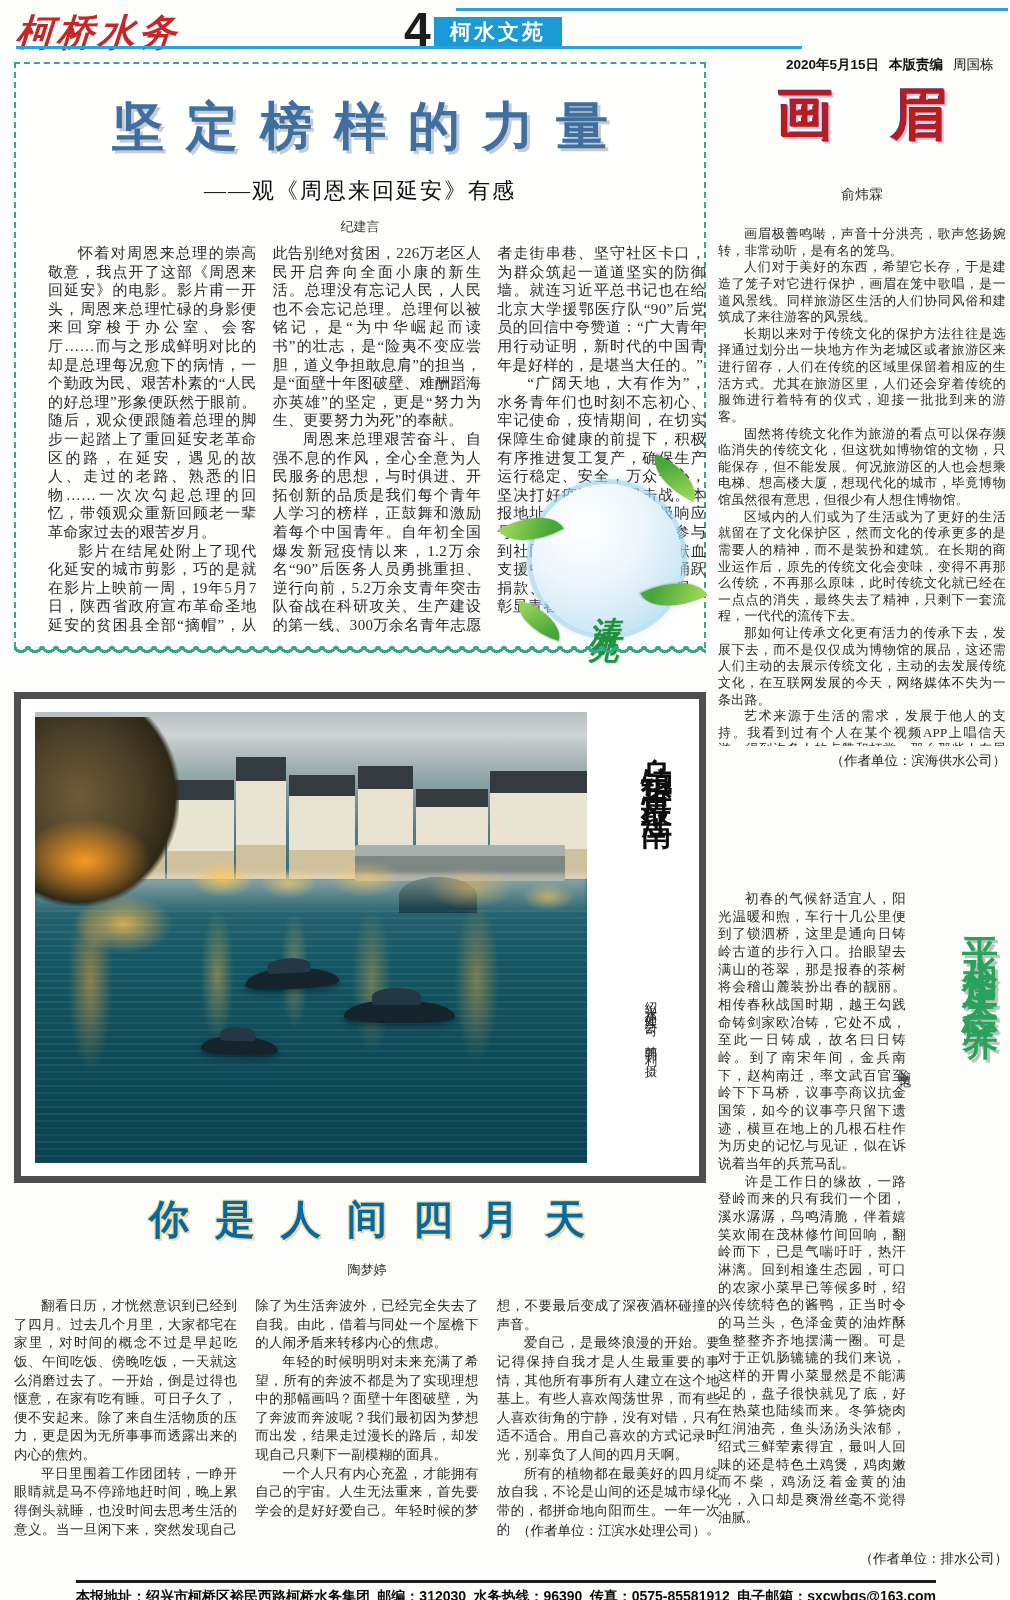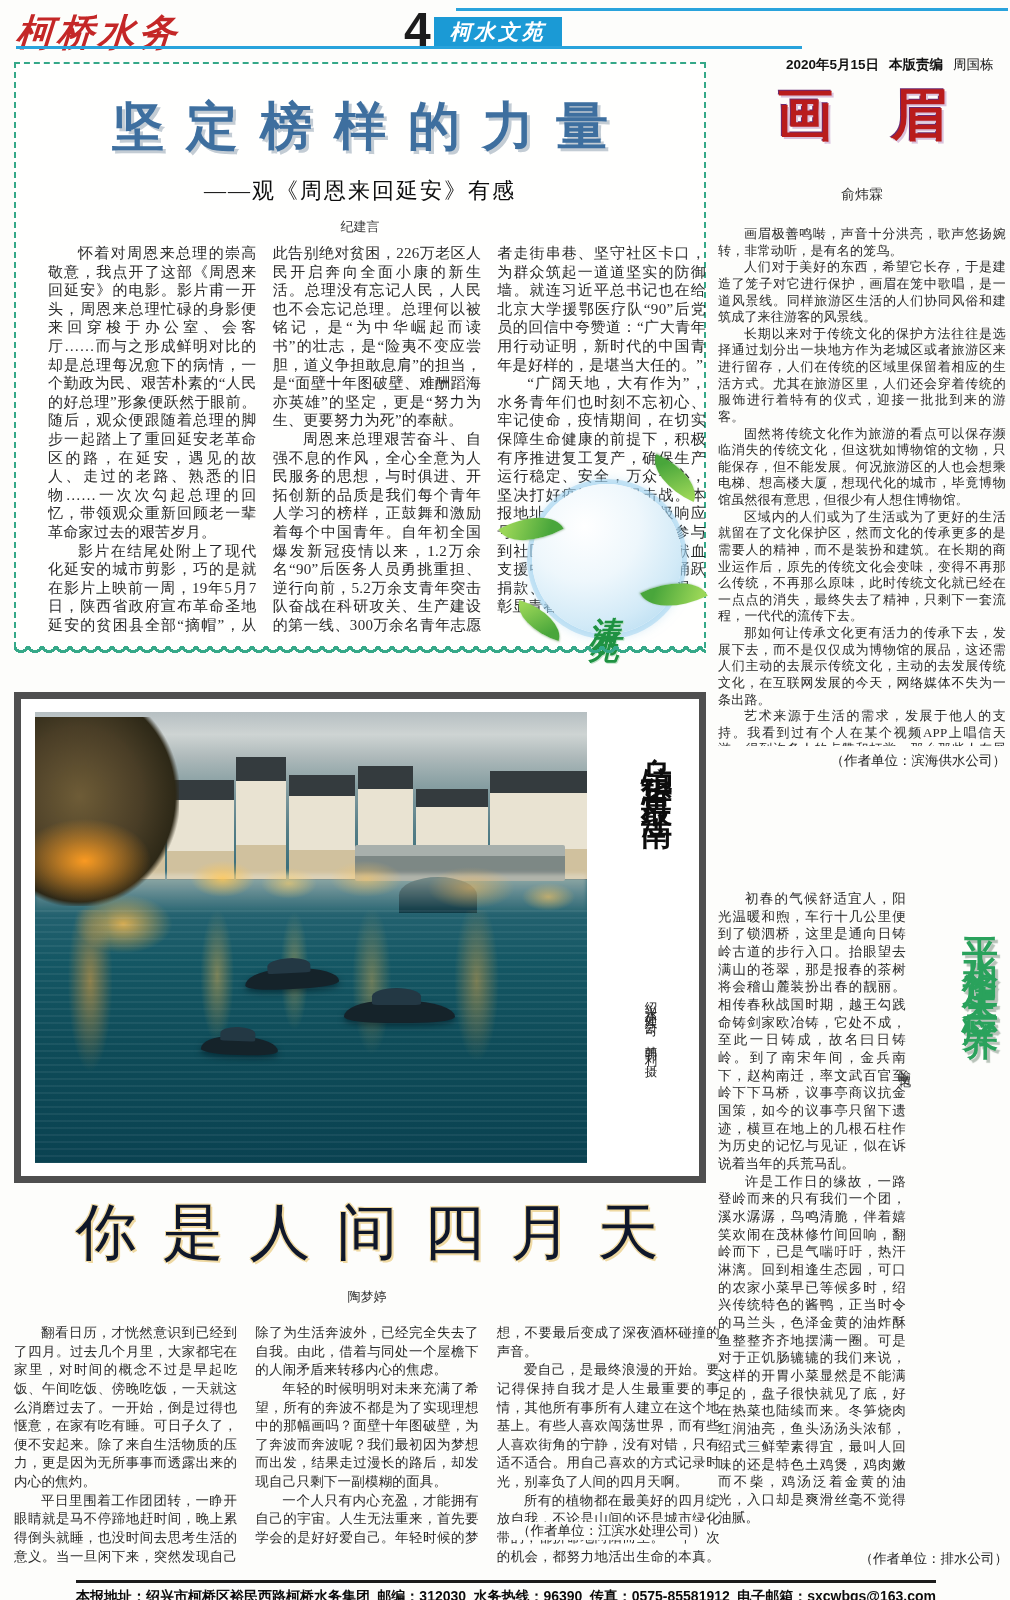--- a/index.html
+++ b/index.html
@@ -15,21 +15,21 @@
     font-style:italic; color:#c42727; letter-spacing:4px; transform:skew(-4deg);
   }
   .rule-top { position:absolute; left:456px; top:8px; width:552px; height:3px; background:#29a3dc; }
   .rule-mid { position:absolute; left:16px; top:46px; width:786px; height:3px; background:#29a3dc; }
   .page-number {
     position:absolute; left:404px; top:2px; font-size:48px; font-weight:900;
     font-family:"Liberation Sans","DejaVu Sans",sans-serif;
   }
   .section-badge {
     position:absolute; left:434px; top:17px; width:128px; height:30px;
-    background:#1b9ad5; color:#fff; font-size:21px; font-weight:bold; font-style:italic;
+    background:#1b9ad5; color:#fff; font-size:21px; font-weight:bold; 
     text-align:center; line-height:30px; letter-spacing:3px;
   }
   .dateline {
     position:absolute; left:786px; top:32px; width:220px; font-size:13.5px;
     font-family:"Liberation Sans","DejaVu Sans",sans-serif; color:#111;
     display:flex; gap:10px; white-space:nowrap;margin-top:24px;
   }
   .dateline .d1 { font-weight:bold; }
   .dateline .d2 { font-weight:bold; }
   .dateline .d3 { font-weight:normal; }
@@ -132,21 +132,21 @@
     font-size:31px; font-weight:900; letter-spacing:10px; color:#0d0d0d;
     font-family:"Liberation Sans","DejaVu Sans",sans-serif;
   }
   .photo-credit {
     position:absolute; right:40px; top:292px; writing-mode:vertical-rl;
     font-size:12.5px; letter-spacing:4px; color:#222;
   }
   
   .april { position:absolute; left:14px; top:1192px; width:706px; height:388px; }
   .a-title {
-    text-align:center; font-size:61px; font-weight:normal; color:#0f172a;
+    text-align:center; font-size:40px; font-weight:bold; color:#0369a1;
     letter-spacing:26px; padding-left:26px; white-space:nowrap;
     text-shadow:-1px -1px 0 #efd9a2, 1px -1px 0 #efd9a2, -1px 1px 0 #efd9a2, 2px 2px 0 #efd9a2;
   }
   .a-author { text-align:center; font-size:13px; margin-top:14px; color:#333; }
   .a-body {
     margin-top:18px; height:254px; overflow:hidden;
     column-count:3; column-gap:18px;
     font-size:13.5px; line-height:1.38; letter-spacing:.2px;
     text-align:justify; text-justify:inter-character; color:#2a2a2a;
   }

